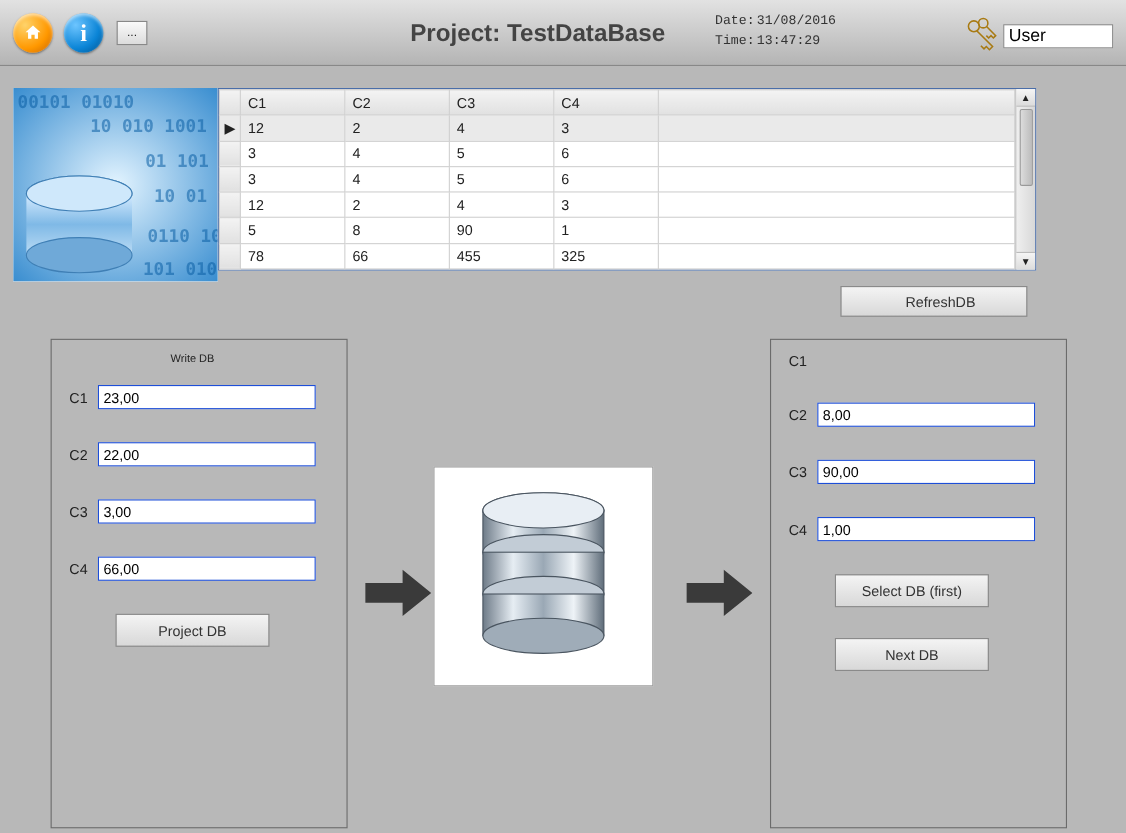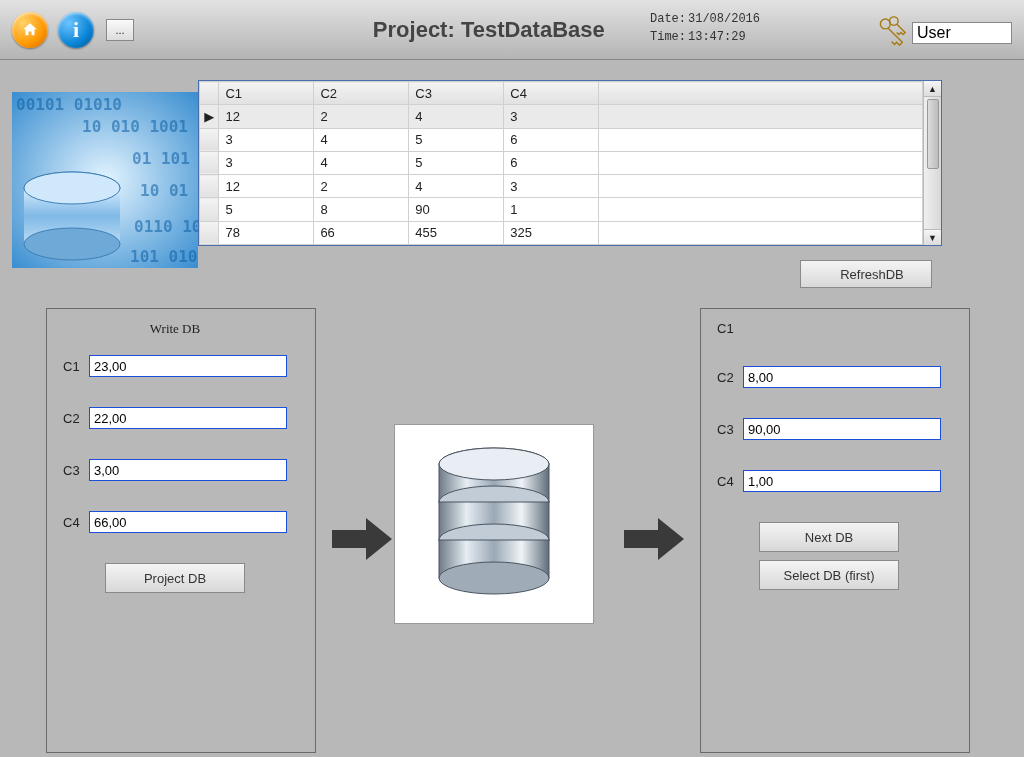--- a/index.html
+++ b/index.html
@@ -91,21 +91,21 @@
     margin-left:4px;
   }
   
   .main {
     position:relative;
     width:100%;
     height:697px;
   }
   .sideimg {
     position:absolute;
-    left:12px; top:32px;
+    left:12px; top:20px;
     width:186px; height:176px;
     background:#fff;
   }
   .sideimg svg { width:100%; height:100%; }
   .table-wrap {
     position:absolute;
     left:198px; top:20px;
     width:744px; height:166px;
     border:1px solid #4a6ea9;
     background:#fff;
@@ -152,42 +152,42 @@
   }
   .vscroll .arrow.bot {border-top:1px solid #bbb;border-bottom:none;margin-top:auto;}
   .vscroll .thumb {
     width:12px;height:70px;
     background:linear-gradient(to right,#dcdcdc,#bcbcbc);
     border:1px solid #999;
     margin-top:2px;border-radius:2px;
   }
   .refresh-btn {
     position:absolute;
-    left:800px; top:200px;
-    width:132px; height:28px;padding-left:12px;
+    left:764px; top:200px;
+    width:170px; height:28px;padding-left:12px;
   }
   .std-btn {
     border:1px solid #8a8a8a;
     background:linear-gradient(#f4f4f4,#d8d8d8);
     cursor:pointer;
     font-size:13px;
     color:#333;
     display:flex;align-items:center;justify-content:center;
   }
 
   .panel {
     position:absolute;
     width:270px;
     border:1px solid #6b6b6b;
     padding:12px 28px 24px 16px;
     background:#b8b8b8;
   }
   .panel.write { left:46px; top:248px; height:445px; }
   .panel.read  { left:700px; top:248px; height:445px; }
-  .panel-title { text-align:center; font-size:13px; margin-bottom:18px;font-family:Liberation Serif, serif; }
+  .panel-title { text-align:center; font-size:10px; margin-bottom:18px; }
   .field-row { display:flex; align-items:center; margin-bottom:30px; }
   .field-row label { width:26px; font-size:13px; }
   .field-row input {
     flex:1;
     height:22px;
     border:1px solid #1d4ed8;
     background:#fff;
     font-size:13px;
     padding:1px 4px;
   }
@@ -419,17 +419,17 @@
         <input value="8,00" style="">
       </div>
     <div class="field-row">
         <label>C3</label>
         <input value="90,00" style="">
       </div>
     <div class="field-row">
         <label>C4</label>
         <input value="1,00" style="">
       </div>
+    <div class="std-btn">Select DB (first)</div>
     <div class="std-btn" style="margin-top:28px">Next DB</div>
-    <div class="std-btn">Select DB (first)</div>
   </div>
 
 </div>
 
 </body></html>

